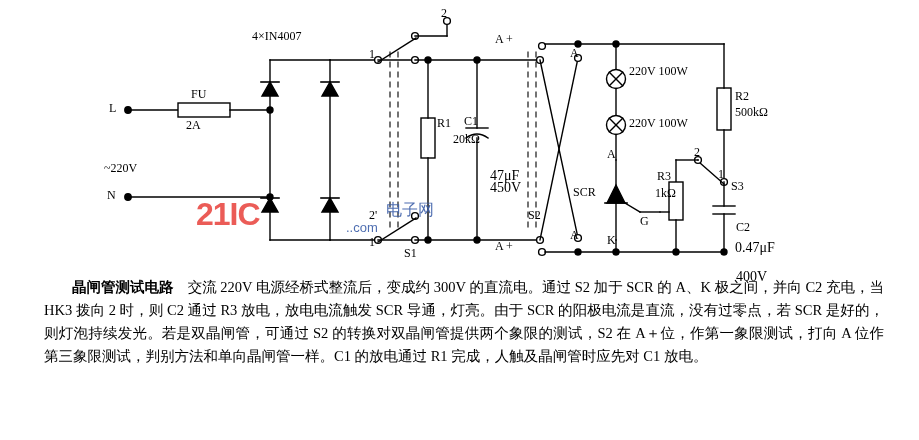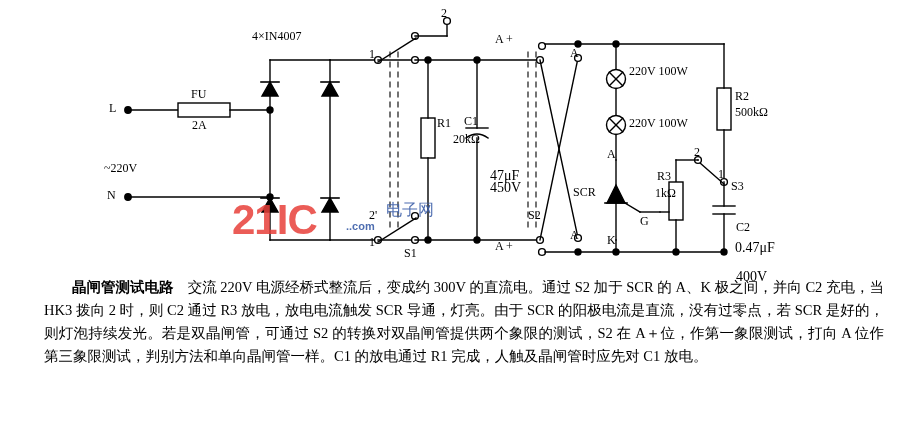--- a/index.html
+++ b/index.html
@@ -64,45 +64,43 @@
     top: 196px;
     width: 330px;
     height: 46px;
     pointer-events: none;
   }
   #watermark .wm-main {
     position: absolute;
     left: 0; top: 0;
     font-family: "Liberation Sans", sans-serif;
     font-weight: bold;
-    font-size: 42px;
+    font-size: 32px;
     letter-spacing: -1px;
     color: #e8403a;
     opacity: 0.85;
-    margin-left: 36px;
   }
   #watermark .wm-sub {
     position: absolute;
     left: 150px;
     top: 4px;
     font-family: "Liberation Sans", sans-serif;
     font-size: 16px;
     color: #3b5ea8;
     opacity: 0.9;
     margin-left: 40px;
   }
   #watermark .wm-sub2 {
     position: absolute;
     left: 150px;
     top: 24px;
     font-family: "Liberation Sans", sans-serif;
-    font-size: 11px;
+    font-size: 13px;
     color: #3b5ea8;
     opacity: 0.9;
-    font-weight: bold;
   }
 </style>
 </head>
 <body>
 
 <div id="sheet">
 
   <div id="schematic">
     <svg width="919" height="268" viewBox="0 0 919 268" xmlns="http://www.w3.org/2000/svg">
       <g stroke="#000" stroke-width="1.4" fill="none" stroke-linecap="square">
@@ -254,21 +252,21 @@
     </svg>
   </div>
 
   <div class="lbl" style="left:252px; top:30px;">4×IN4007</div>
 
   <div class="lbl" style="left:109px; top:102px;">L</div>
   <div class="lbl" style="left:107px; top:189px;">N</div>
   <div class="lbl" style="left:104px; top:133px;margin-top:29px;">~220V</div>
 
   <div class="lbl" style="left:191px; top:88px;">FU</div>
-  <div class="lbl" style="left:192px; top:119px;">2A</div>
+  <div class="lbl" style="left:186px; top:119px;">2A</div>
 
   <div class="lbl" style="left:441px; top:7px;">2</div>
   <div class="lbl" style="left:369px; top:48px;">1</div>
   <div class="lbl" style="left:369px; top:209px;">2'</div>
   <div class="lbl" style="left:369px; top:236px;">1</div>
   <div class="lbl" style="left:404px; top:247px;">S1</div>
 
   <div class="lbl" style="left:437px; top:117px;">R1</div>
   <div class="lbl" style="left:437px; top:133px;margin-left:16px;">20kΩ</div>
 

